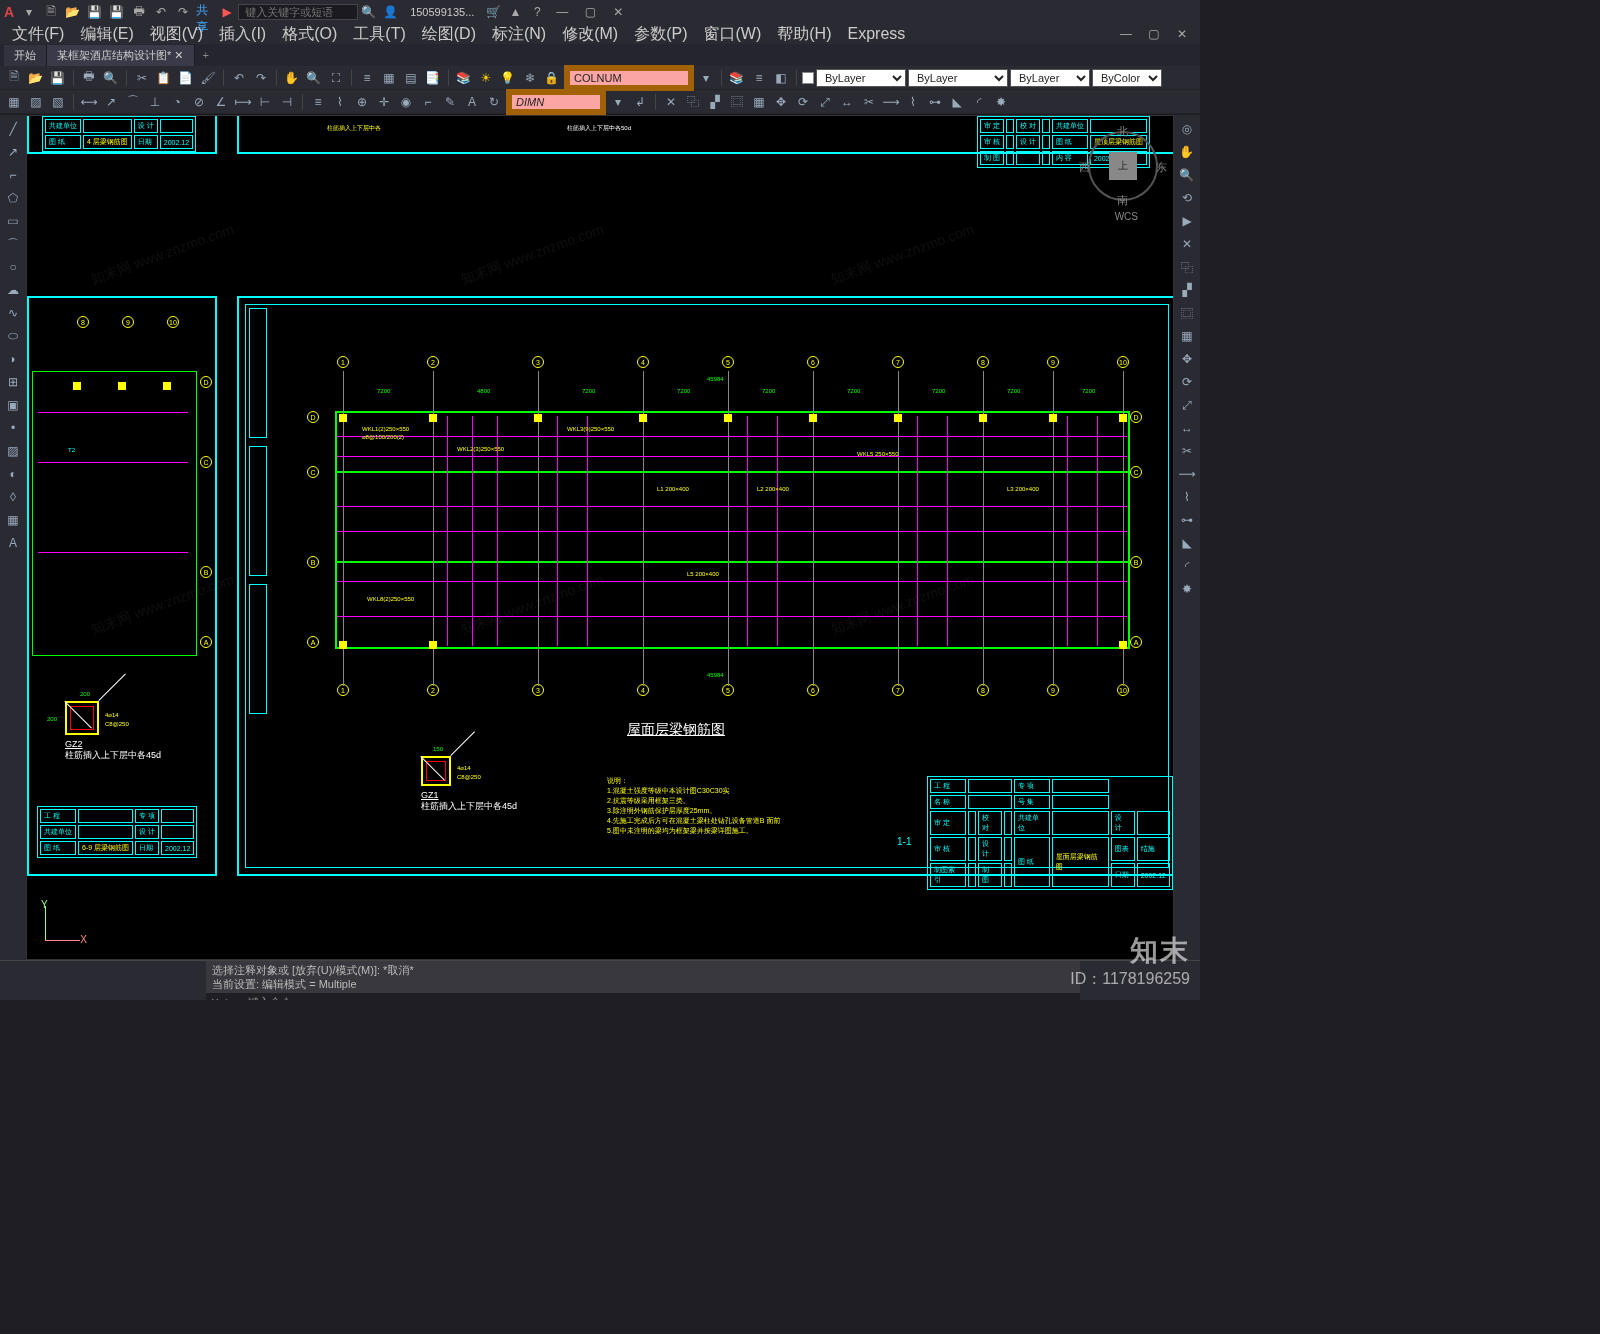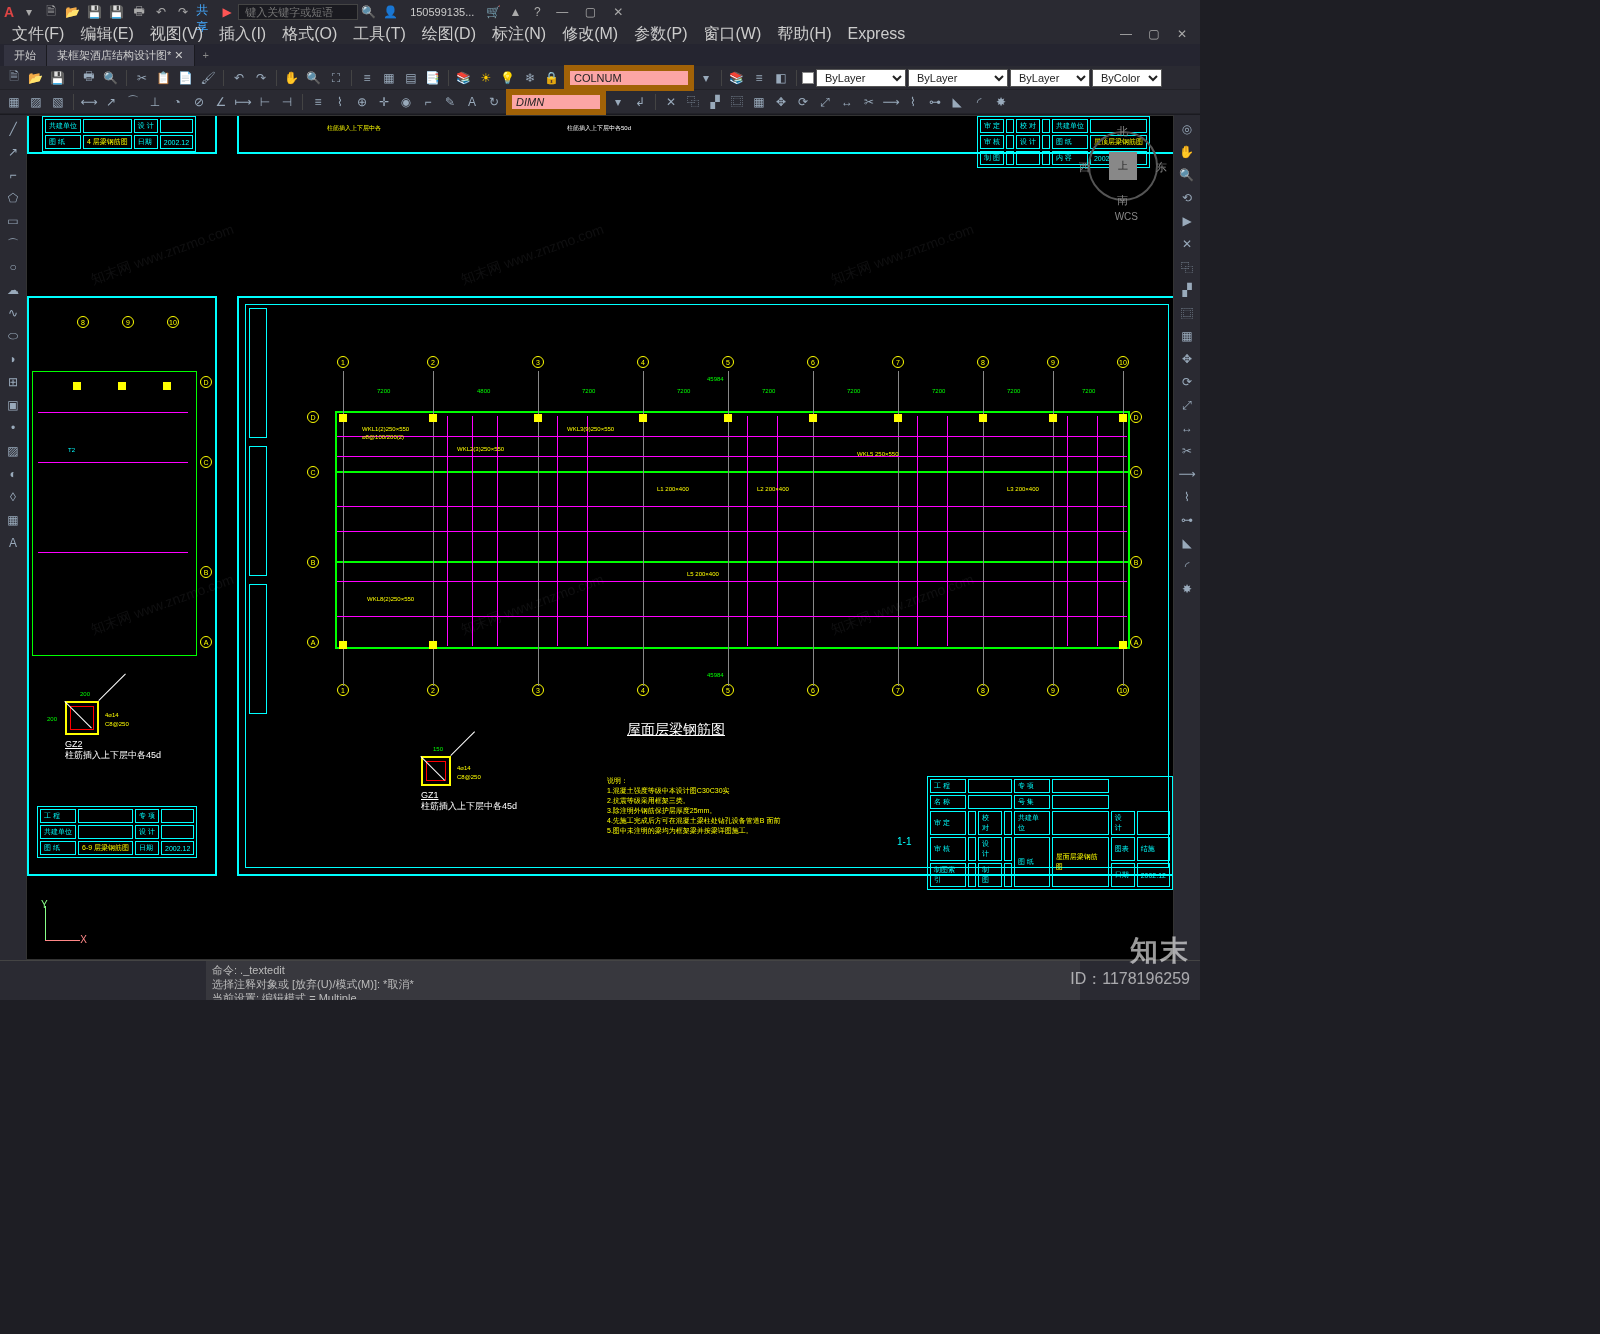--- a/index.html
+++ b/index.html
@@ -666,21 +666,20 @@
     <span class="lt-btn">◣</span>
     <span class="lt-btn">◜</span>
     <span class="lt-btn">✸</span>
   </div>
 </div>
 
 <div class="cmd-area">
   <span style="width:26px;"></span>
   <div style="flex:1; margin:0 120px 0 180px;">
     <div class="cmd-history" style="background:#38383e;">
-      <div>命令: ._textedit</div>
       <div>选择注释对象或 [放弃(U)/模式(M)]: *取消*</div>
       <div>当前设置: 编辑模式 = Multiple</div>
     </div>
     <div class="cmd-input-row">
       <span class="cmd-prompt-icon">✕</span>
       <span class="cmd-prompt-icon">▷_</span>
       <span class="cmd-prompt">键入命令</span>
     </div>
   </div>
 </div>

